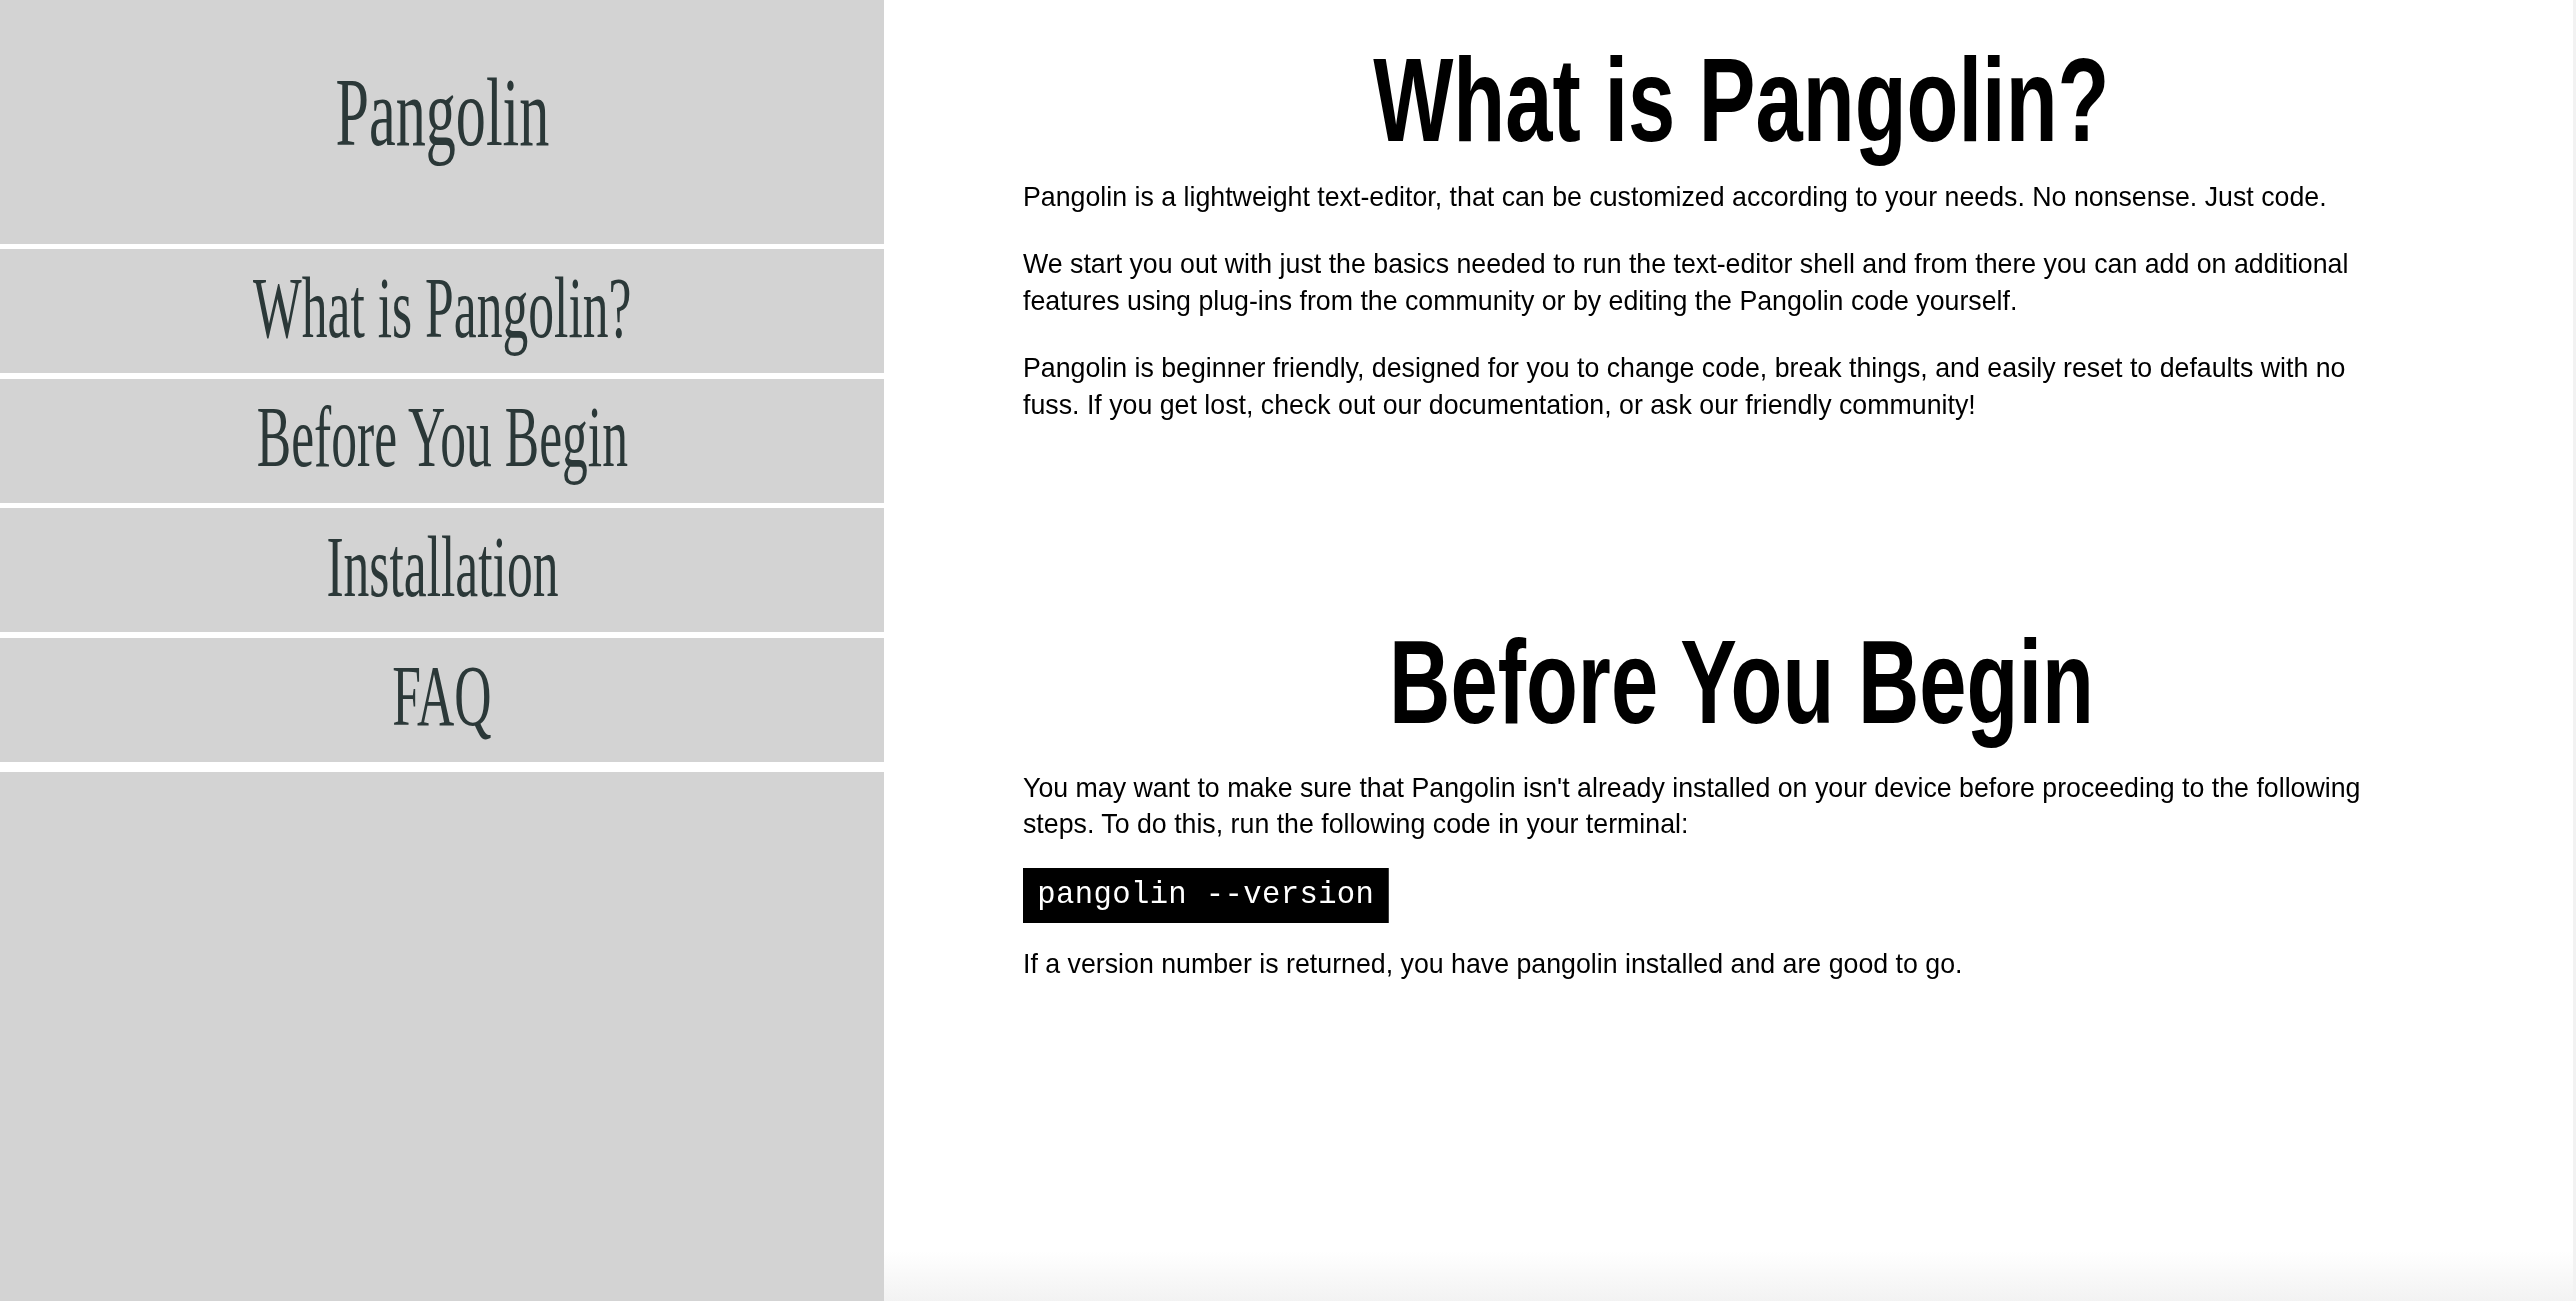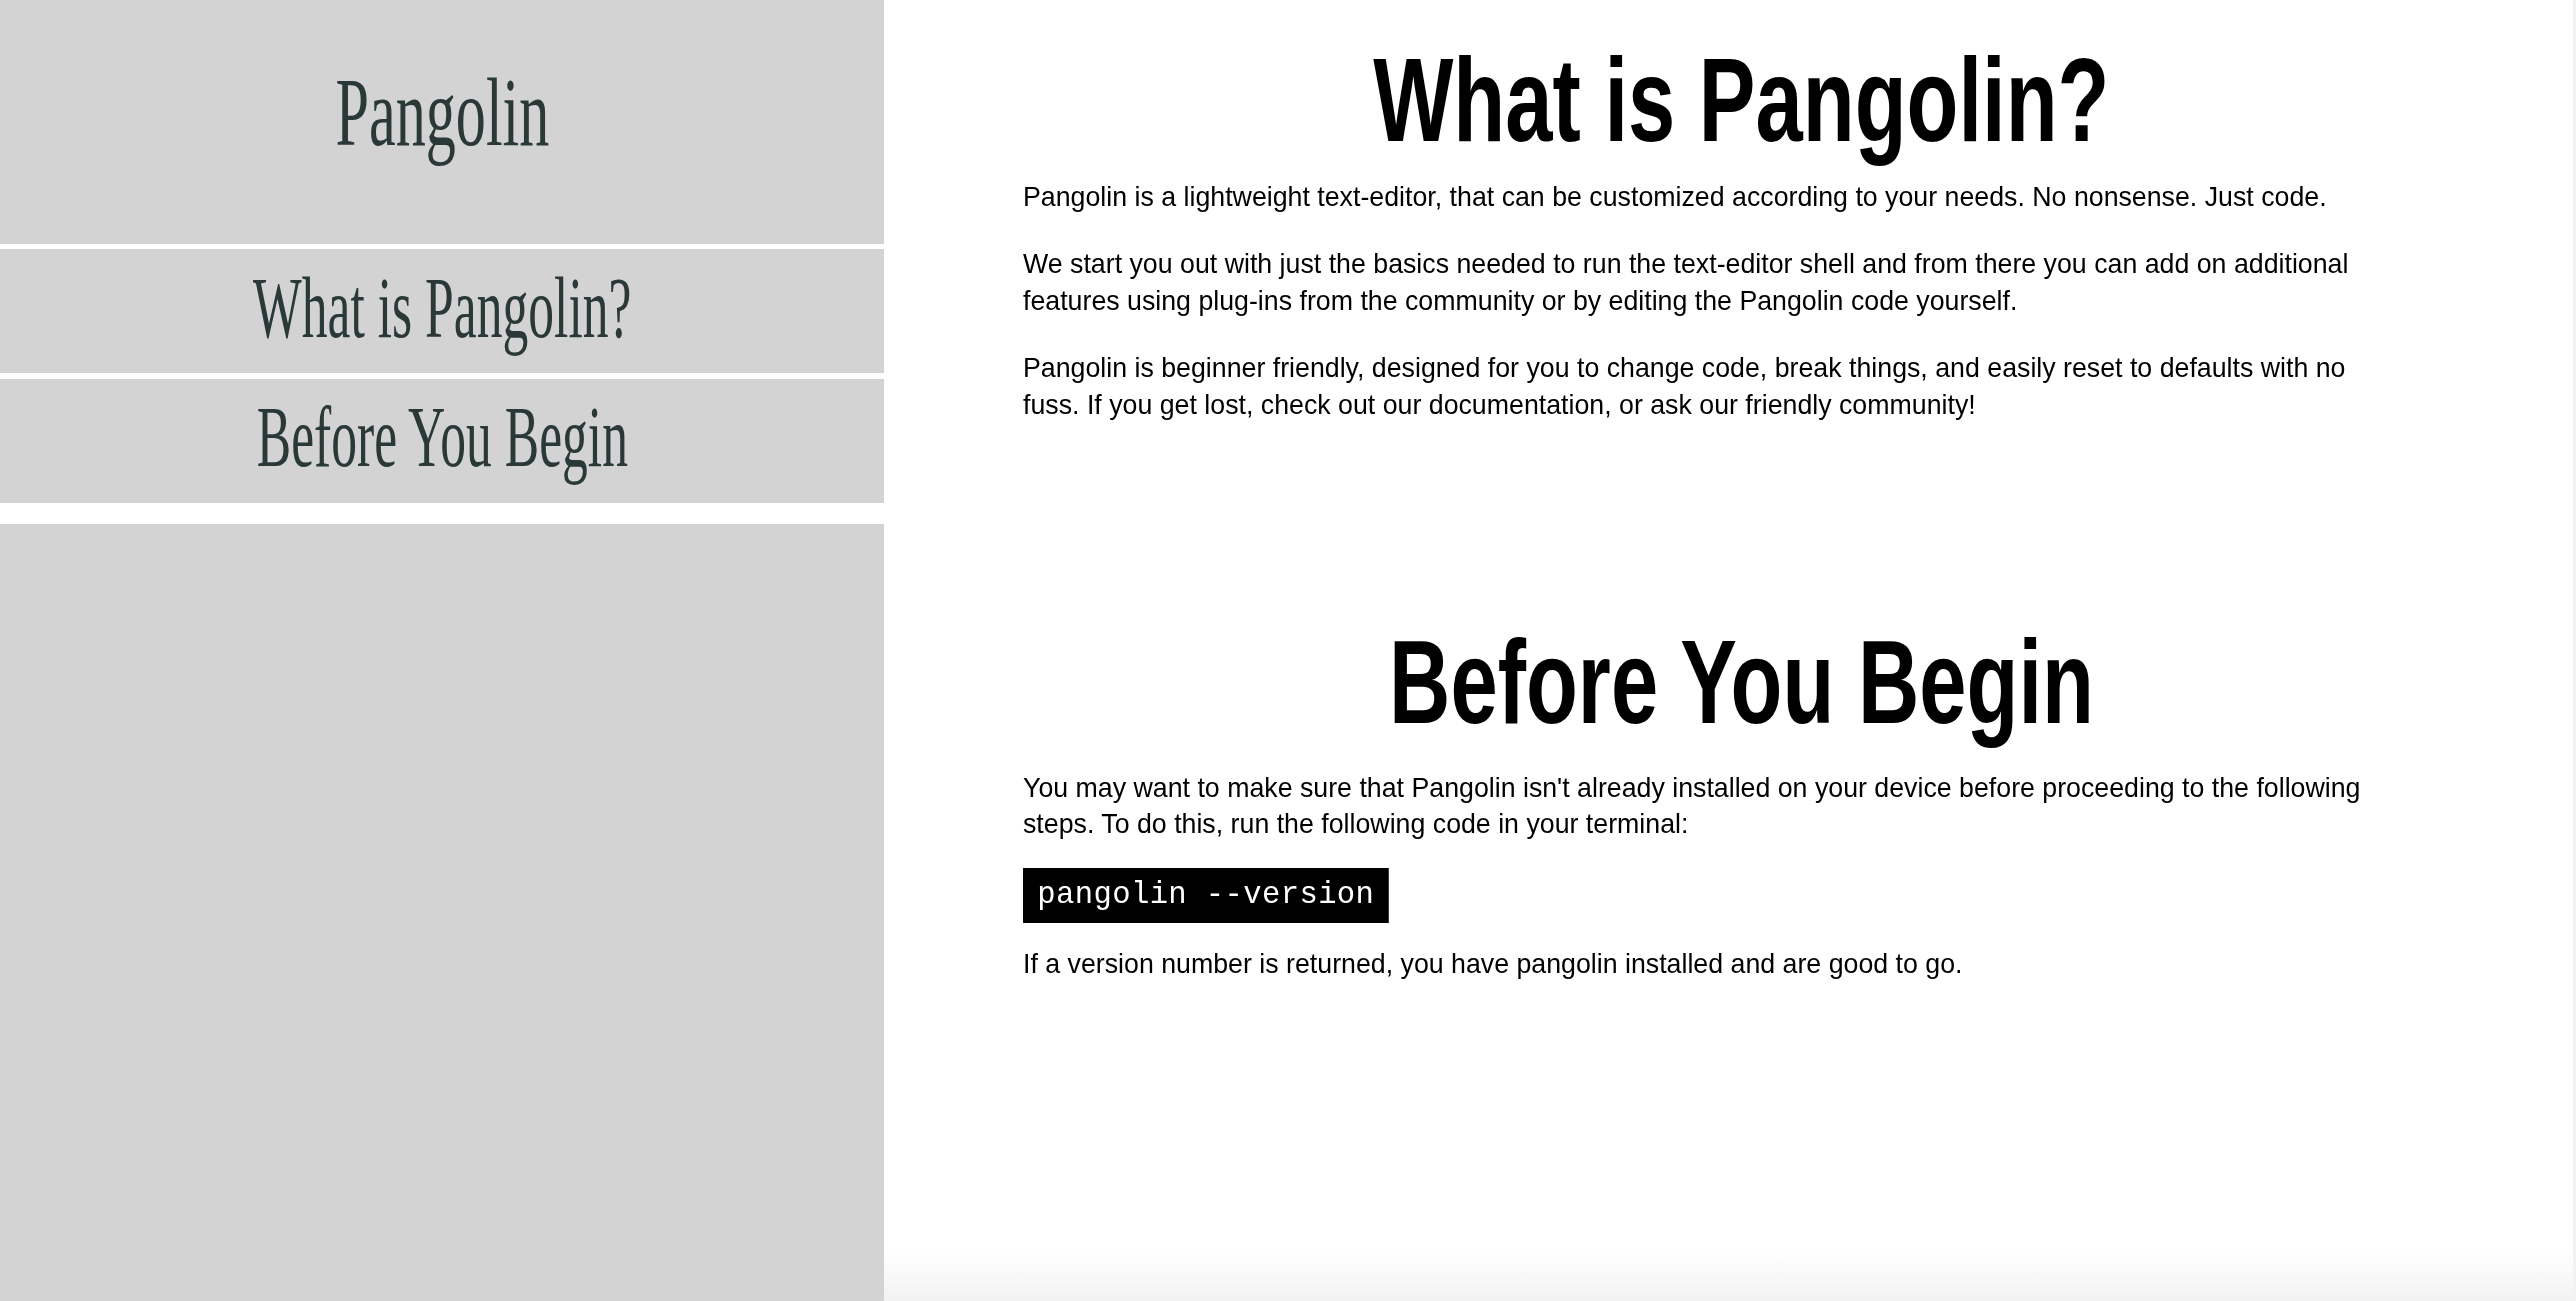--- a/index.html
+++ b/index.html
@@ -179,23 +179,29 @@
     </div>
 
     <div class="nav-sep"></div>
 
     <div class="nav-item">
       <span class="nav-item-label">Before You Begin</span>
     </div>
 
     <div class="nav-sep"></div>
 
-
-    <div class="nav-sep"></div>
-
+    <div class="nav-item">
+      <span class="nav-item-label">Installation</span>
+    </div>
+
+    <div class="nav-sep"></div>
+
+    <div class="nav-item">
+      <span class="nav-item-label">FAQ</span>
+    </div>
 
     <div class="nav-sep"></div>
 
 
     <div class="nav-sep"></div>
 
     <div class="sidebar-filler"></div>
   </nav>
 
   <main class="main">

